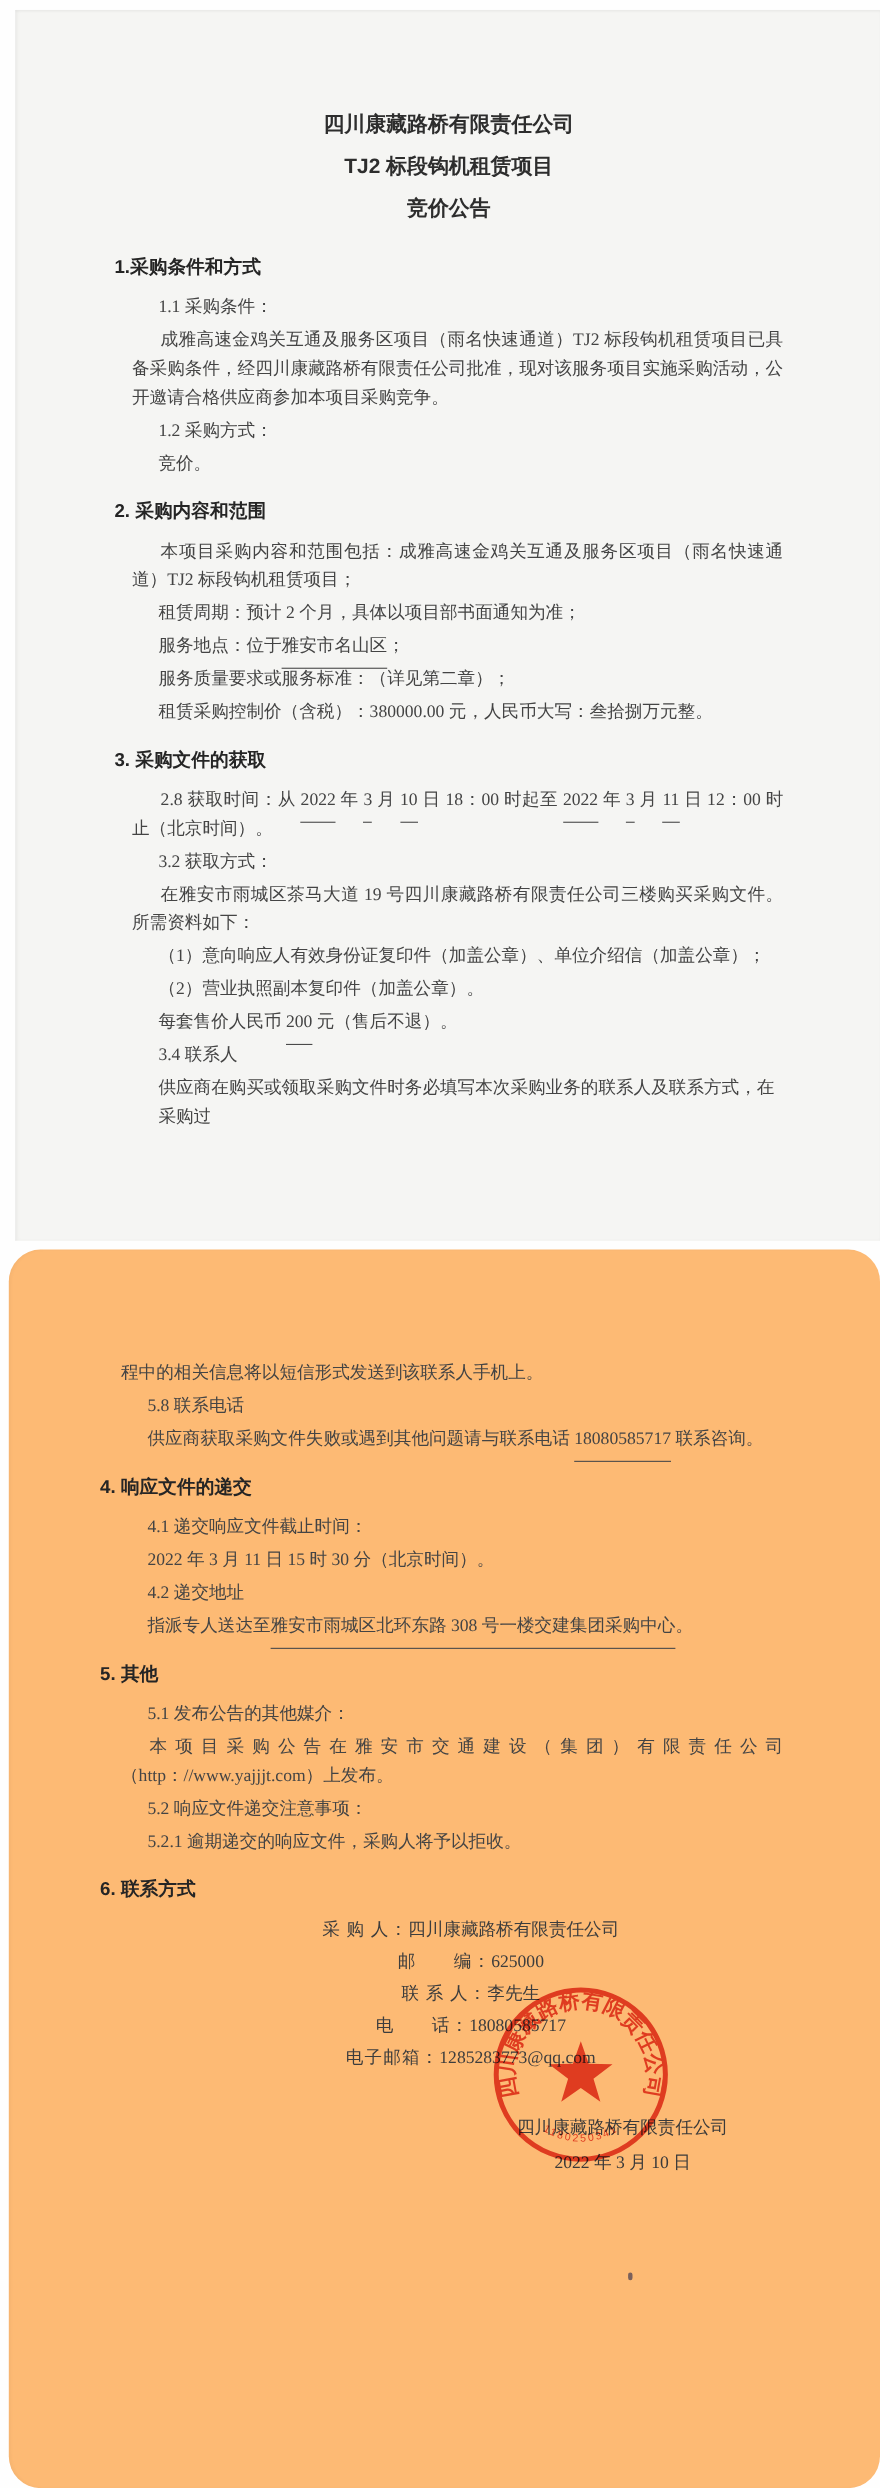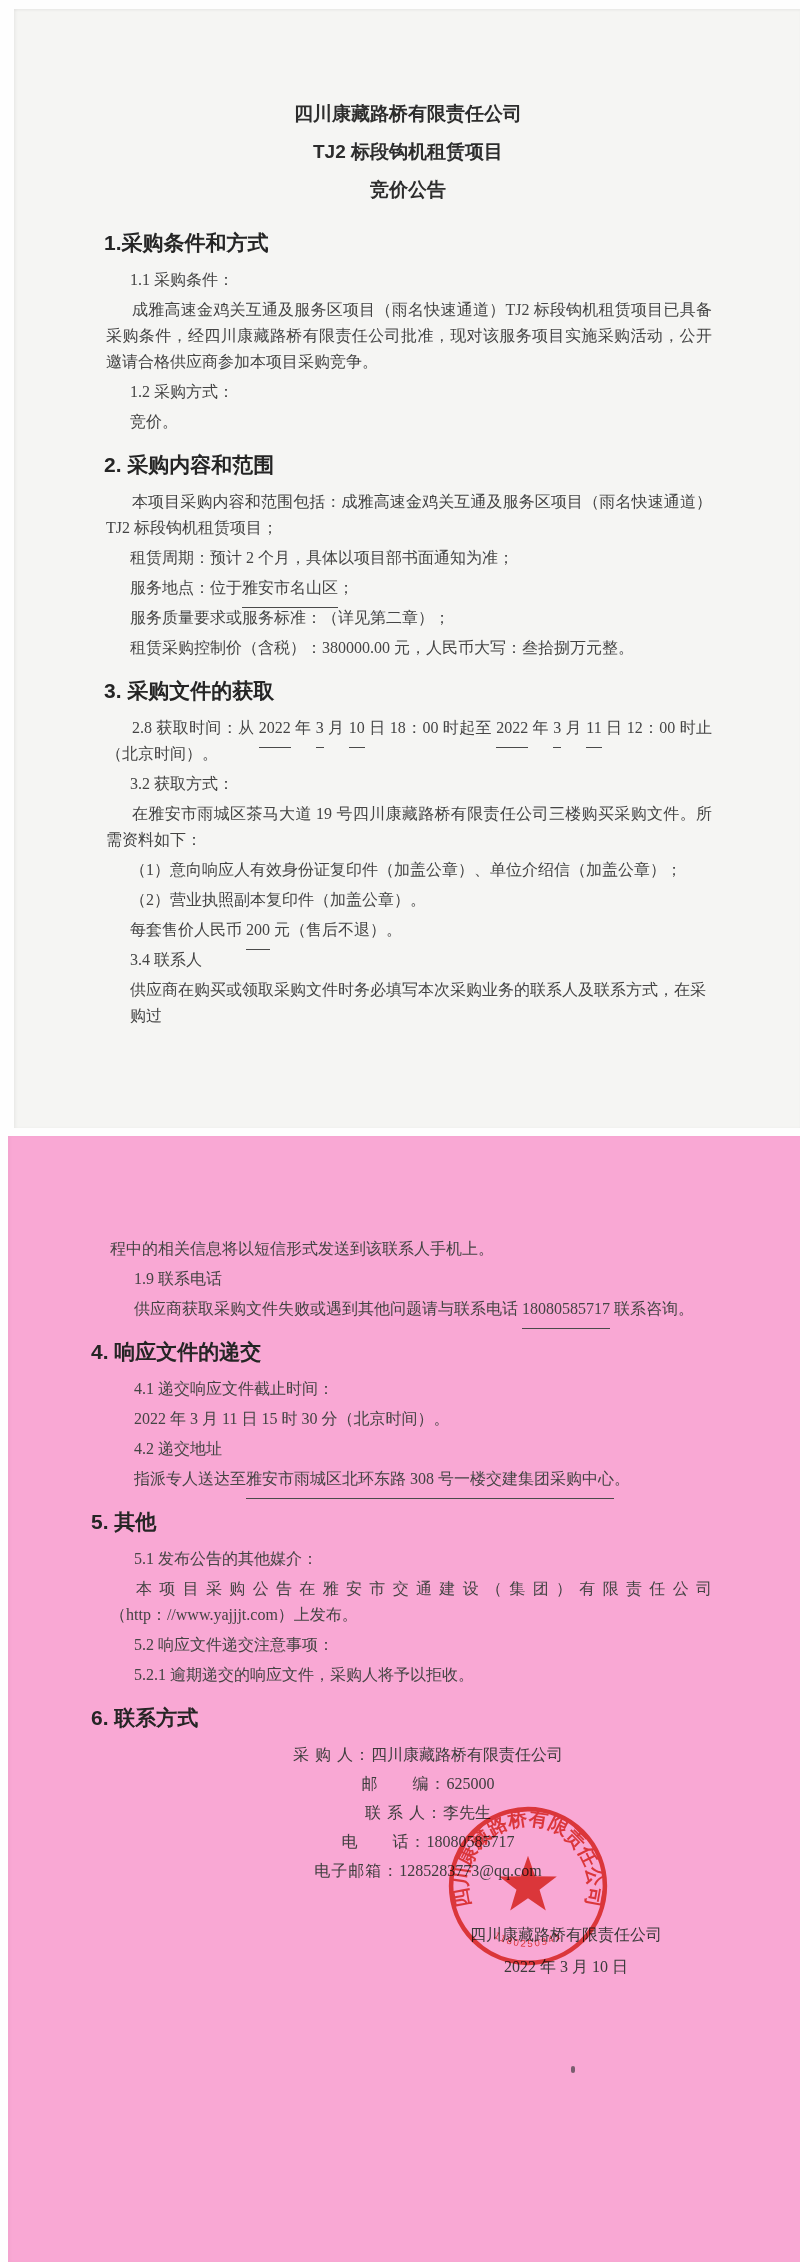--- a/index.html
+++ b/index.html
@@ -11,37 +11,38 @@
     overflow:hidden;
   }
   .page{position:absolute;overflow:hidden;}
   .page-1{
     left:14px;top:9px;width:786px;height:1119px;
     background:#f5f5f3;
     box-shadow:inset 2px 0 3px rgba(0,0,0,0.04), inset 0 2px 2px rgba(0,0,0,0.03);
   }
   .page-2{
     left:8px;top:1136px;width:792px;height:1126px;
-    background:#f9a8d4;
+    background:#fdba74;
     box-shadow:inset 2px 0 3px rgba(0,0,0,0.03);
+    border-radius:29px;
   }
   .content-1{padding:86px 88px 0 90px;}
   .content-2{padding:100px 88px 0 83px;position:relative;}
   .titles{
     text-align:center;
     font-family:"Liberation Sans","DejaVu Sans",sans-serif;
     font-weight:bold;font-size:19px;line-height:38px;color:#2d2d2d;
   }
   h2.sec{
     font-family:"Liberation Sans","DejaVu Sans",sans-serif;
-    font-weight:bold;font-size:21px;color:#252525;
+    font-weight:bold;font-size:17px;color:#252525;
     margin:16px 0 10px 0;line-height:28px;
   }
   .page-1 h2.sec:first-of-type{margin-top:20px;}
-  .bline{font-size:16px;line-height:26px;margin:0 0 4px 2px;color:#444;}
+  .bline{font-size:16px;line-height:26px;margin:0 0 4px 16px;color:#444;}
   .page-2 .bline{margin-left:19px;}
   .ind{padding-left:24px;}
   .para{text-align:justify;text-indent:26px;}
   .u{border-bottom:1px solid #4a4a4a;padding-bottom:11px;}
   .contact-row{margin-left:53px;line-height:26px;margin-bottom:3px;font-size:16px;color:#3d3d3d;text-align:center;}
   .contact-row .lbl{letter-spacing:1px;}
   .sig-block{position:absolute;left:403px;top:786px;width:310px;text-align:center;}
   .sig-line{font-size:16px;line-height:26px;color:#3a3a3a;}
   .sig-date{margin-top:6px;}
   .stamp{
@@ -88,21 +89,21 @@
     <div class="bline ind">3.4 联系人</div>
     <div class="bline ind">供应商在购买或领取采购文件时务必填写本次采购业务的联系人及联系方式，在采购过</div>
   </div>
 </div>
 
 <div class="page-gap"></div>
 
 <div class="page page-2">
   <div class="content-2">
     <div class="bline">程中的相关信息将以短信形式发送到该联系人手机上。</div>
-    <div class="bline ind">1.9 联系电话</div>
+    <div class="bline ind">5.8 联系电话</div>
     <div class="bline ind"><span>供应商获取采购文件失败或遇到其他问题请与联系电话 </span><span class="u">18080585717</span><span> 联系咨询。</span></div>
 
     <h2 class="sec">4. 响应文件的递交</h2>
     <div class="bline ind">4.1 递交响应文件截止时间：</div>
     <div class="bline ind">2022 年 3 月 11 日 15 时 30 分（北京时间）。</div>
     <div class="bline ind">4.2 递交地址</div>
     <div class="bline ind"><span>指派专人送达至</span><span class="u">雅安市雨城区北环东路 308 号一楼交建集团采购中心</span><span>。</span></div>
 
     <h2 class="sec">5. 其他</h2>
     <div class="bline ind">5.1 发布公告的其他媒介：</div>

